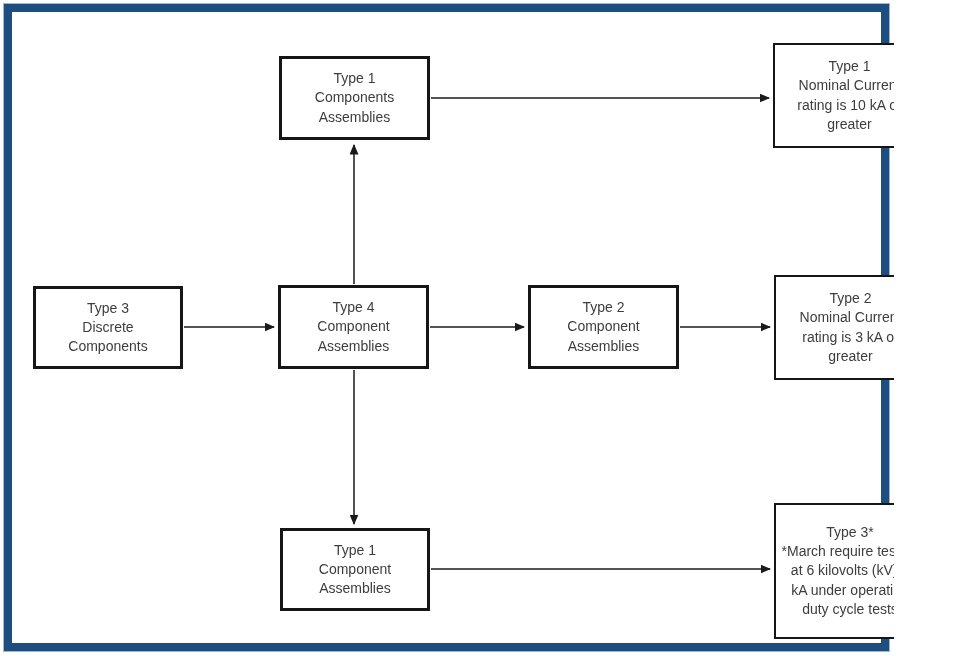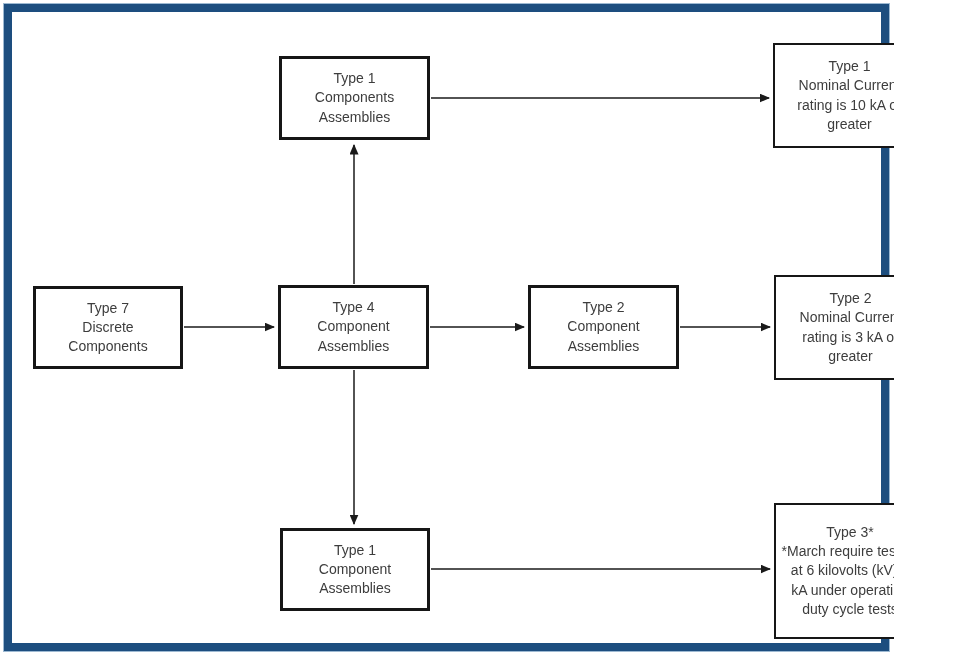--- a/index.html
+++ b/index.html
@@ -90,21 +90,21 @@
   </div>
 
   <div class="node thin n-type1-nominal">
     <span class="txt">Type 1
 Nominal Current
 rating is 10 kA or
 greater</span>
   </div>
 
   <div class="node n-type5-discrete">
-    <span class="txt">Type 7
+    <span class="txt">Type 3
 Discrete
 Components</span>
   </div>
 
   <div class="node n-type4-component">
     <span class="txt">Type 4
 Component
 Assemblies</span>
   </div>
 

